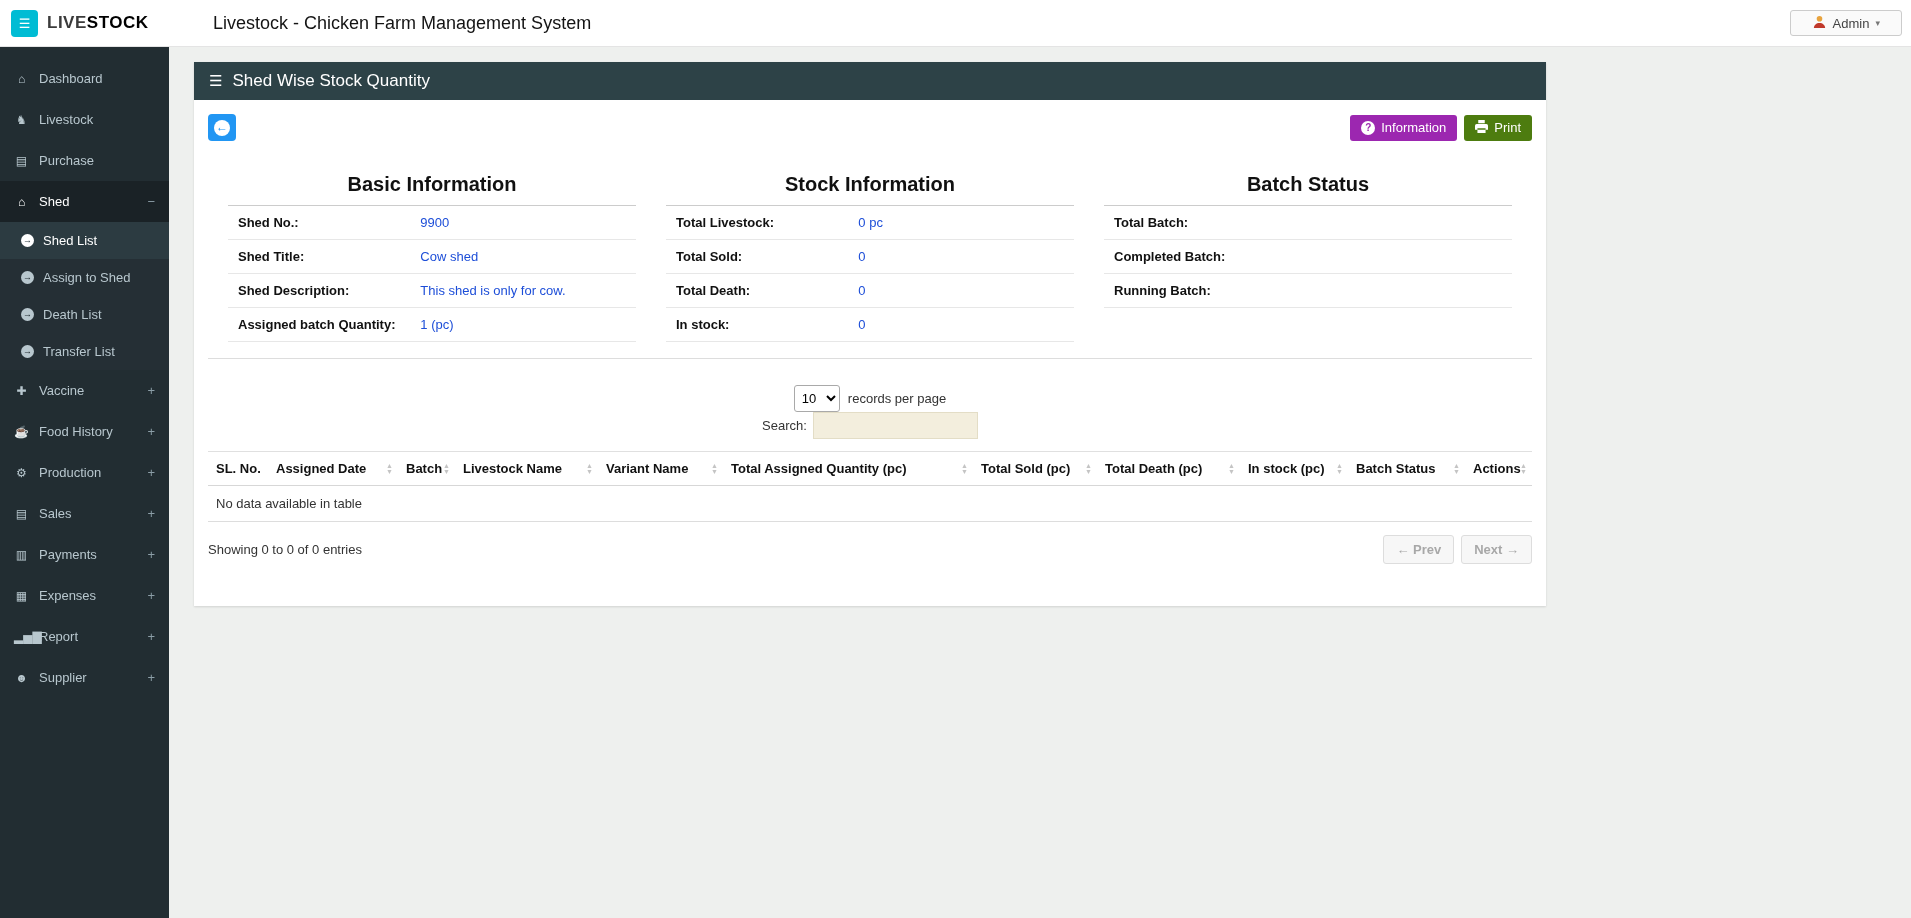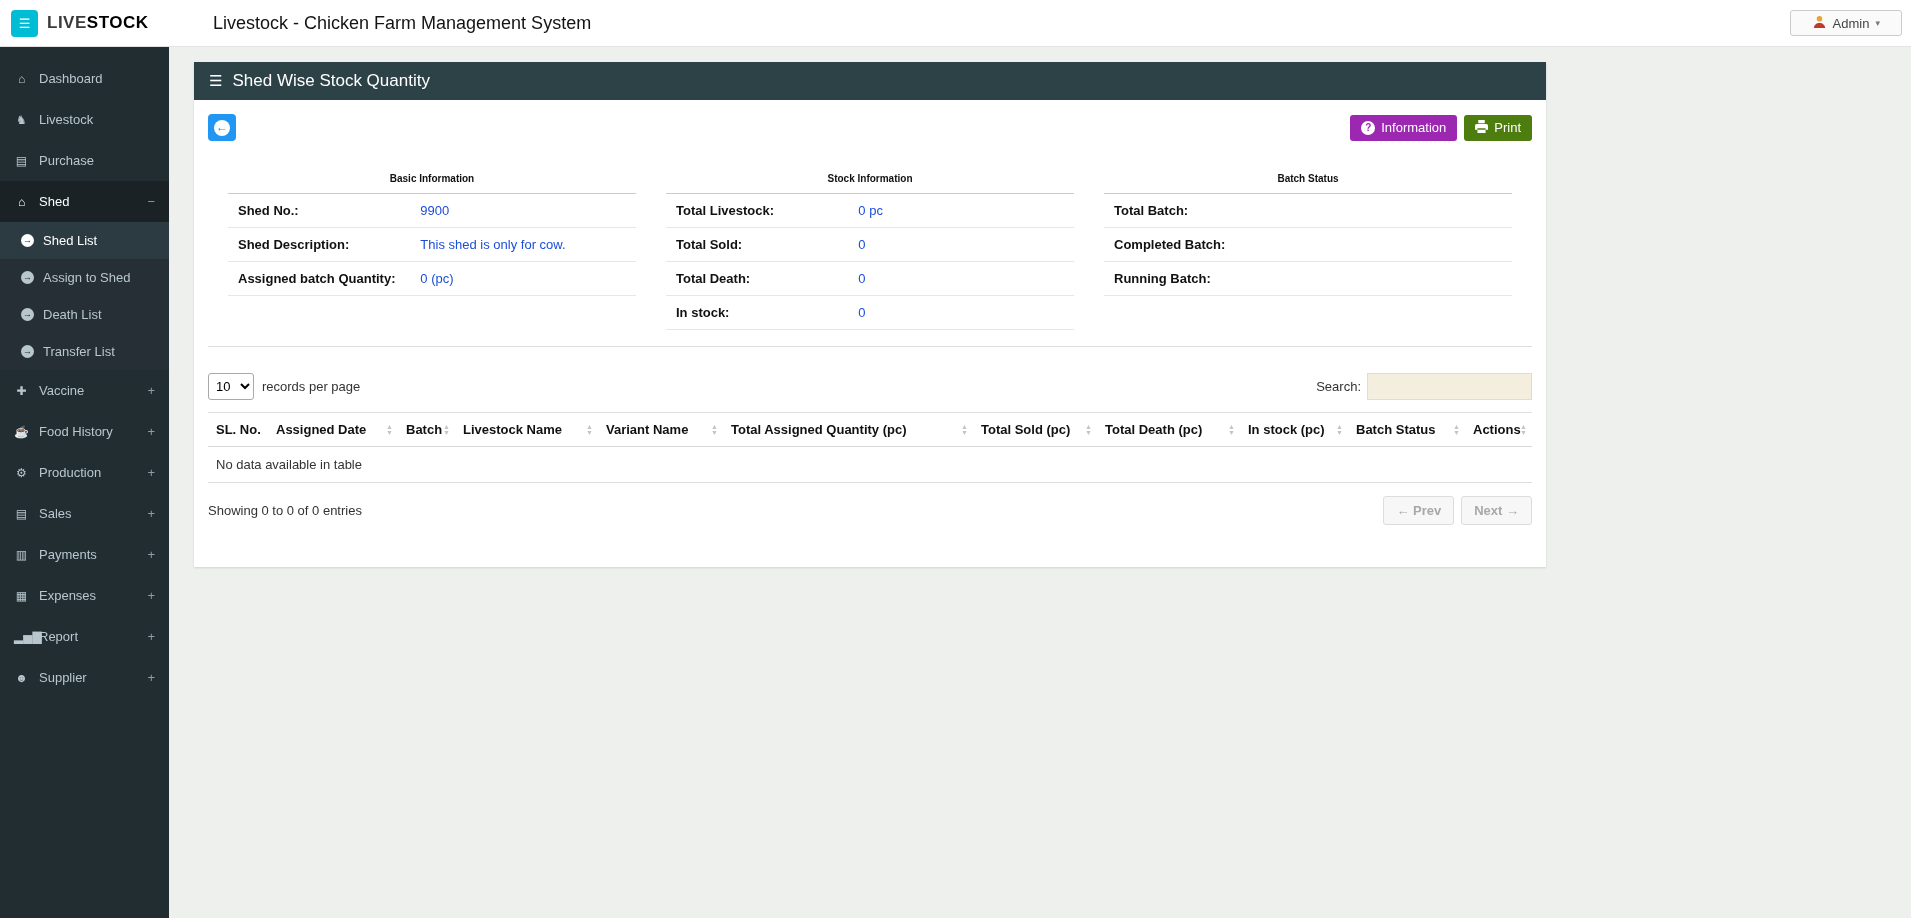--- a/index.html
+++ b/index.html
@@ -47,27 +47,27 @@
   .btn-back { width: 28px; height: 27px; background: #2196f3; border: none; border-radius: 4px; display: flex; align-items: center; justify-content: center; cursor: pointer; }
   .btn-back .circ { width: 16px; height: 16px; background: #fff; border-radius: 50%; color: #2196f3; font-size: 12px; line-height: 15px; text-align: center; font-weight: bold; }
   .toolbar-right { display: flex; gap: 7px; }
   .btn { display: inline-flex; align-items: center; gap: 6px; border: none; border-radius: 3px; color: #fff; font-size: 13px; padding: 5px 11px; cursor: pointer; }
   .btn-purple { background: #9c27b0; }
   .btn-blue { background: #4d7c0f; }
   .q-circ { width: 14px; height: 14px; background: #fff; border-radius: 50%; color: #9c27b0; font-size: 10px; font-weight: bold; line-height: 14px; text-align: center; }
 
   
   .info-grid { display: grid; grid-template-columns: 1fr 1fr 1fr; column-gap: 30px; margin-top: 22px; padding: 0 20px 16px; border-bottom: 1px solid #ddd; }
-  .col-heading { text-align: center; font-weight: bold; font-size: 10px; color: #111; padding: 10px 0 9px; border-bottom: 1px solid #ccc; }
+  .col-heading { text-align: center; font-weight: bold; font-size: 20px; color: #111; padding: 10px 0 9px; border-bottom: 1px solid #ccc; }
   .info-row { display: flex; padding: 9px 10px; border-bottom: 1px solid #e7e7e7; font-size: 13px; align-items: baseline; }
   .info-label { font-weight: bold; flex: 0 0 47%; color: #111; }
   .info-value { flex: 1; color: #1d4ed8; }
 
   
-  .table-controls { display: flex; justify-content: space-between; align-items: center; margin-top: 26px; font-size: 13px; }
+  .table-controls { display: flex; justify-content: space-between; align-items: center; margin-top: 26px; font-size: 13px; flex-direction: column; }
   .length { display: flex; align-items: center; gap: 8px; }
   select.page-size { height: 27px; min-width: 46px; border: 1px solid #a9a9a9; border-radius: 3px; background: #fff; font-size: 13px; padding: 2px 3px; font-family: "Liberation Sans", sans-serif; }
   .search { display: flex; align-items: center; gap: 6px; }
   .search input { width: 165px; height: 27px; background: #f3eedd; border: 1px solid #e3ddc6; padding: 0 6px; font-size: 13px; font-family: "Liberation Sans", sans-serif; }
 
   
   table.data { width: 100%; border-collapse: collapse; margin-top: 12px; table-layout: fixed; }
   table.data th { font-size: 13px; font-weight: bold; color: #111; text-align: left; padding: 9px 20px 9px 8px; border-top: 1px solid #e0e0e0; border-bottom: 1px solid #d7d7d7; position: relative; cursor: pointer; white-space: nowrap; overflow: hidden; }
   .sort { position: absolute; right: 5px; top: 50%; transform: translateY(-50%); display: flex; flex-direction: column; font-size: 7px; line-height: 6px; color: #c4c4c4; }
   td.empty { padding: 10px 8px; border-bottom: 1px solid #ddd; font-size: 13px; color: #333; }
@@ -216,26 +216,30 @@
           </div>
 
           <div class="info-grid">
             <div>
               <div class="col-heading">Basic Information</div>
               <div class="info-row">
                 <span class="info-label">Shed No.:</span>
                 <span class="info-value">9900</span>
               </div>
               <div class="info-row">
+                <span class="info-label">Shed Title:</span>
+                <span class="info-value">Cow shed</span>
+              </div>
+              <div class="info-row">
                 <span class="info-label">Shed Description:</span>
                 <span class="info-value">This shed is only for cow.</span>
               </div>
               <div class="info-row">
                 <span class="info-label">Assigned batch Quantity:</span>
-                <span class="info-value">0 (pc)</span>
+                <span class="info-value">1 (pc)</span>
               </div>
             </div>
 
             <div>
               <div class="col-heading">Stock Information</div>
               <div class="info-row">
                 <span class="info-label">Total Livestock:</span>
                 <span class="info-value">0 pc</span>
               </div>
               <div class="info-row">

